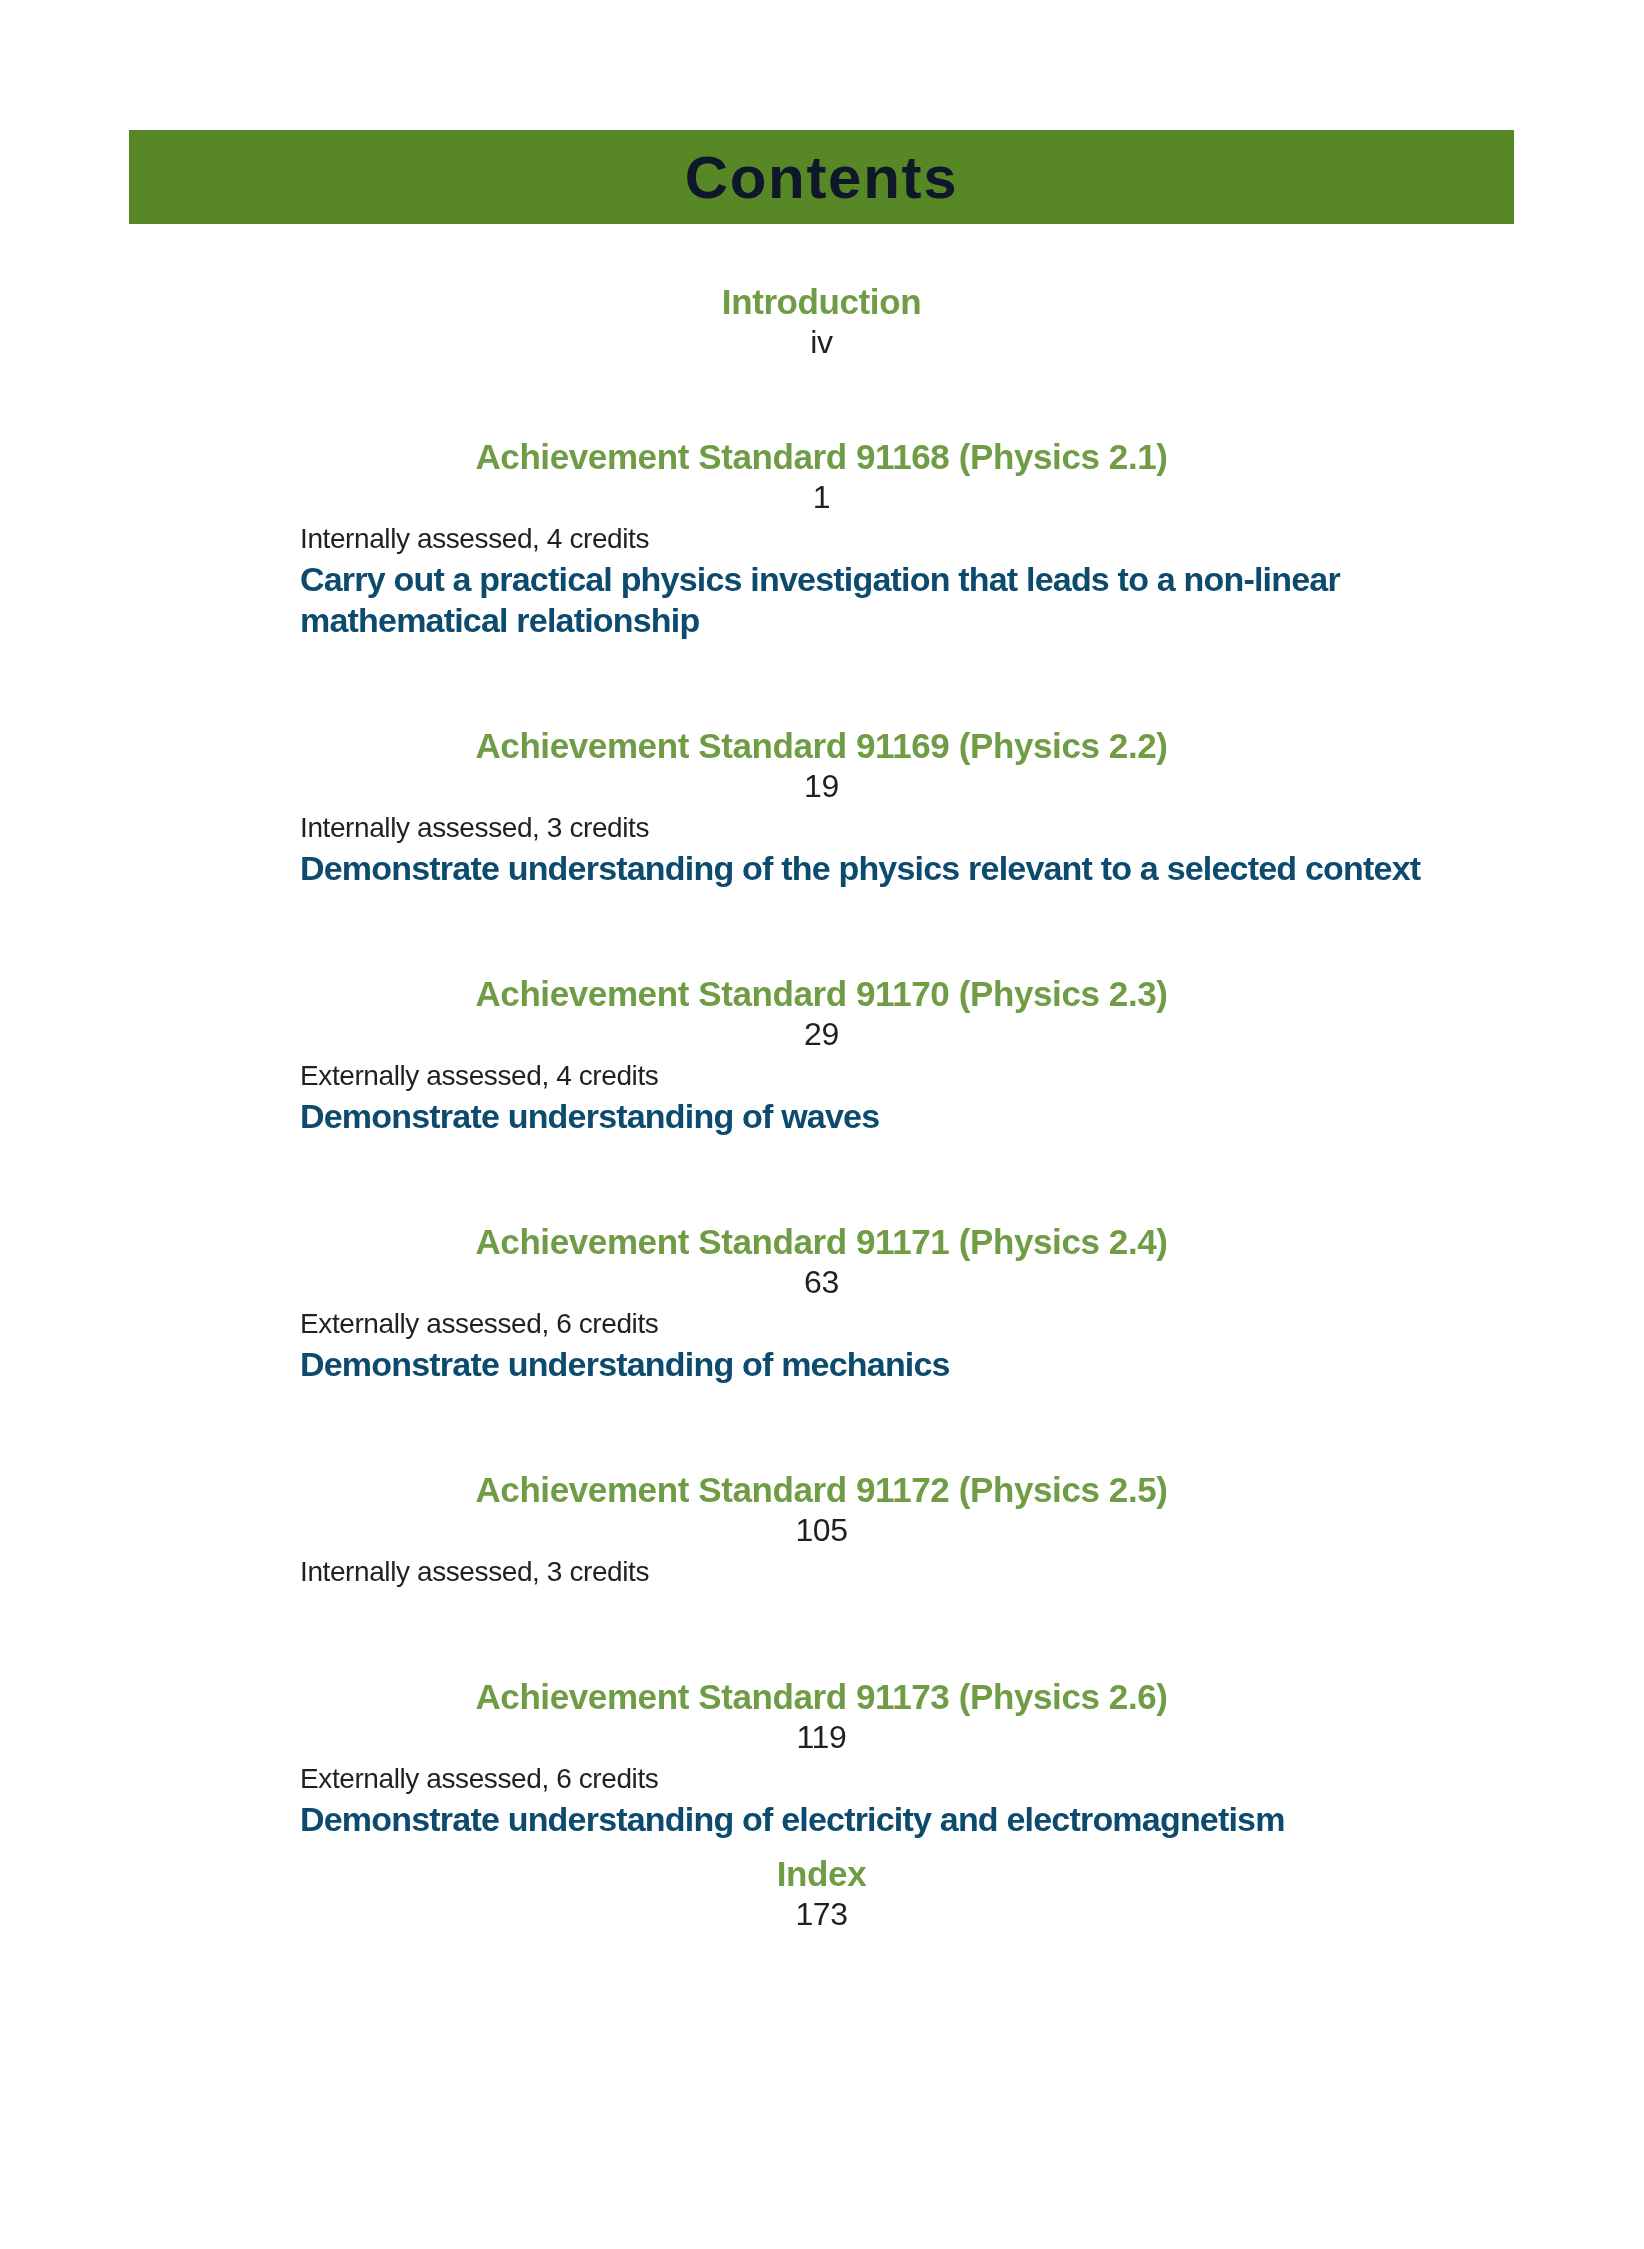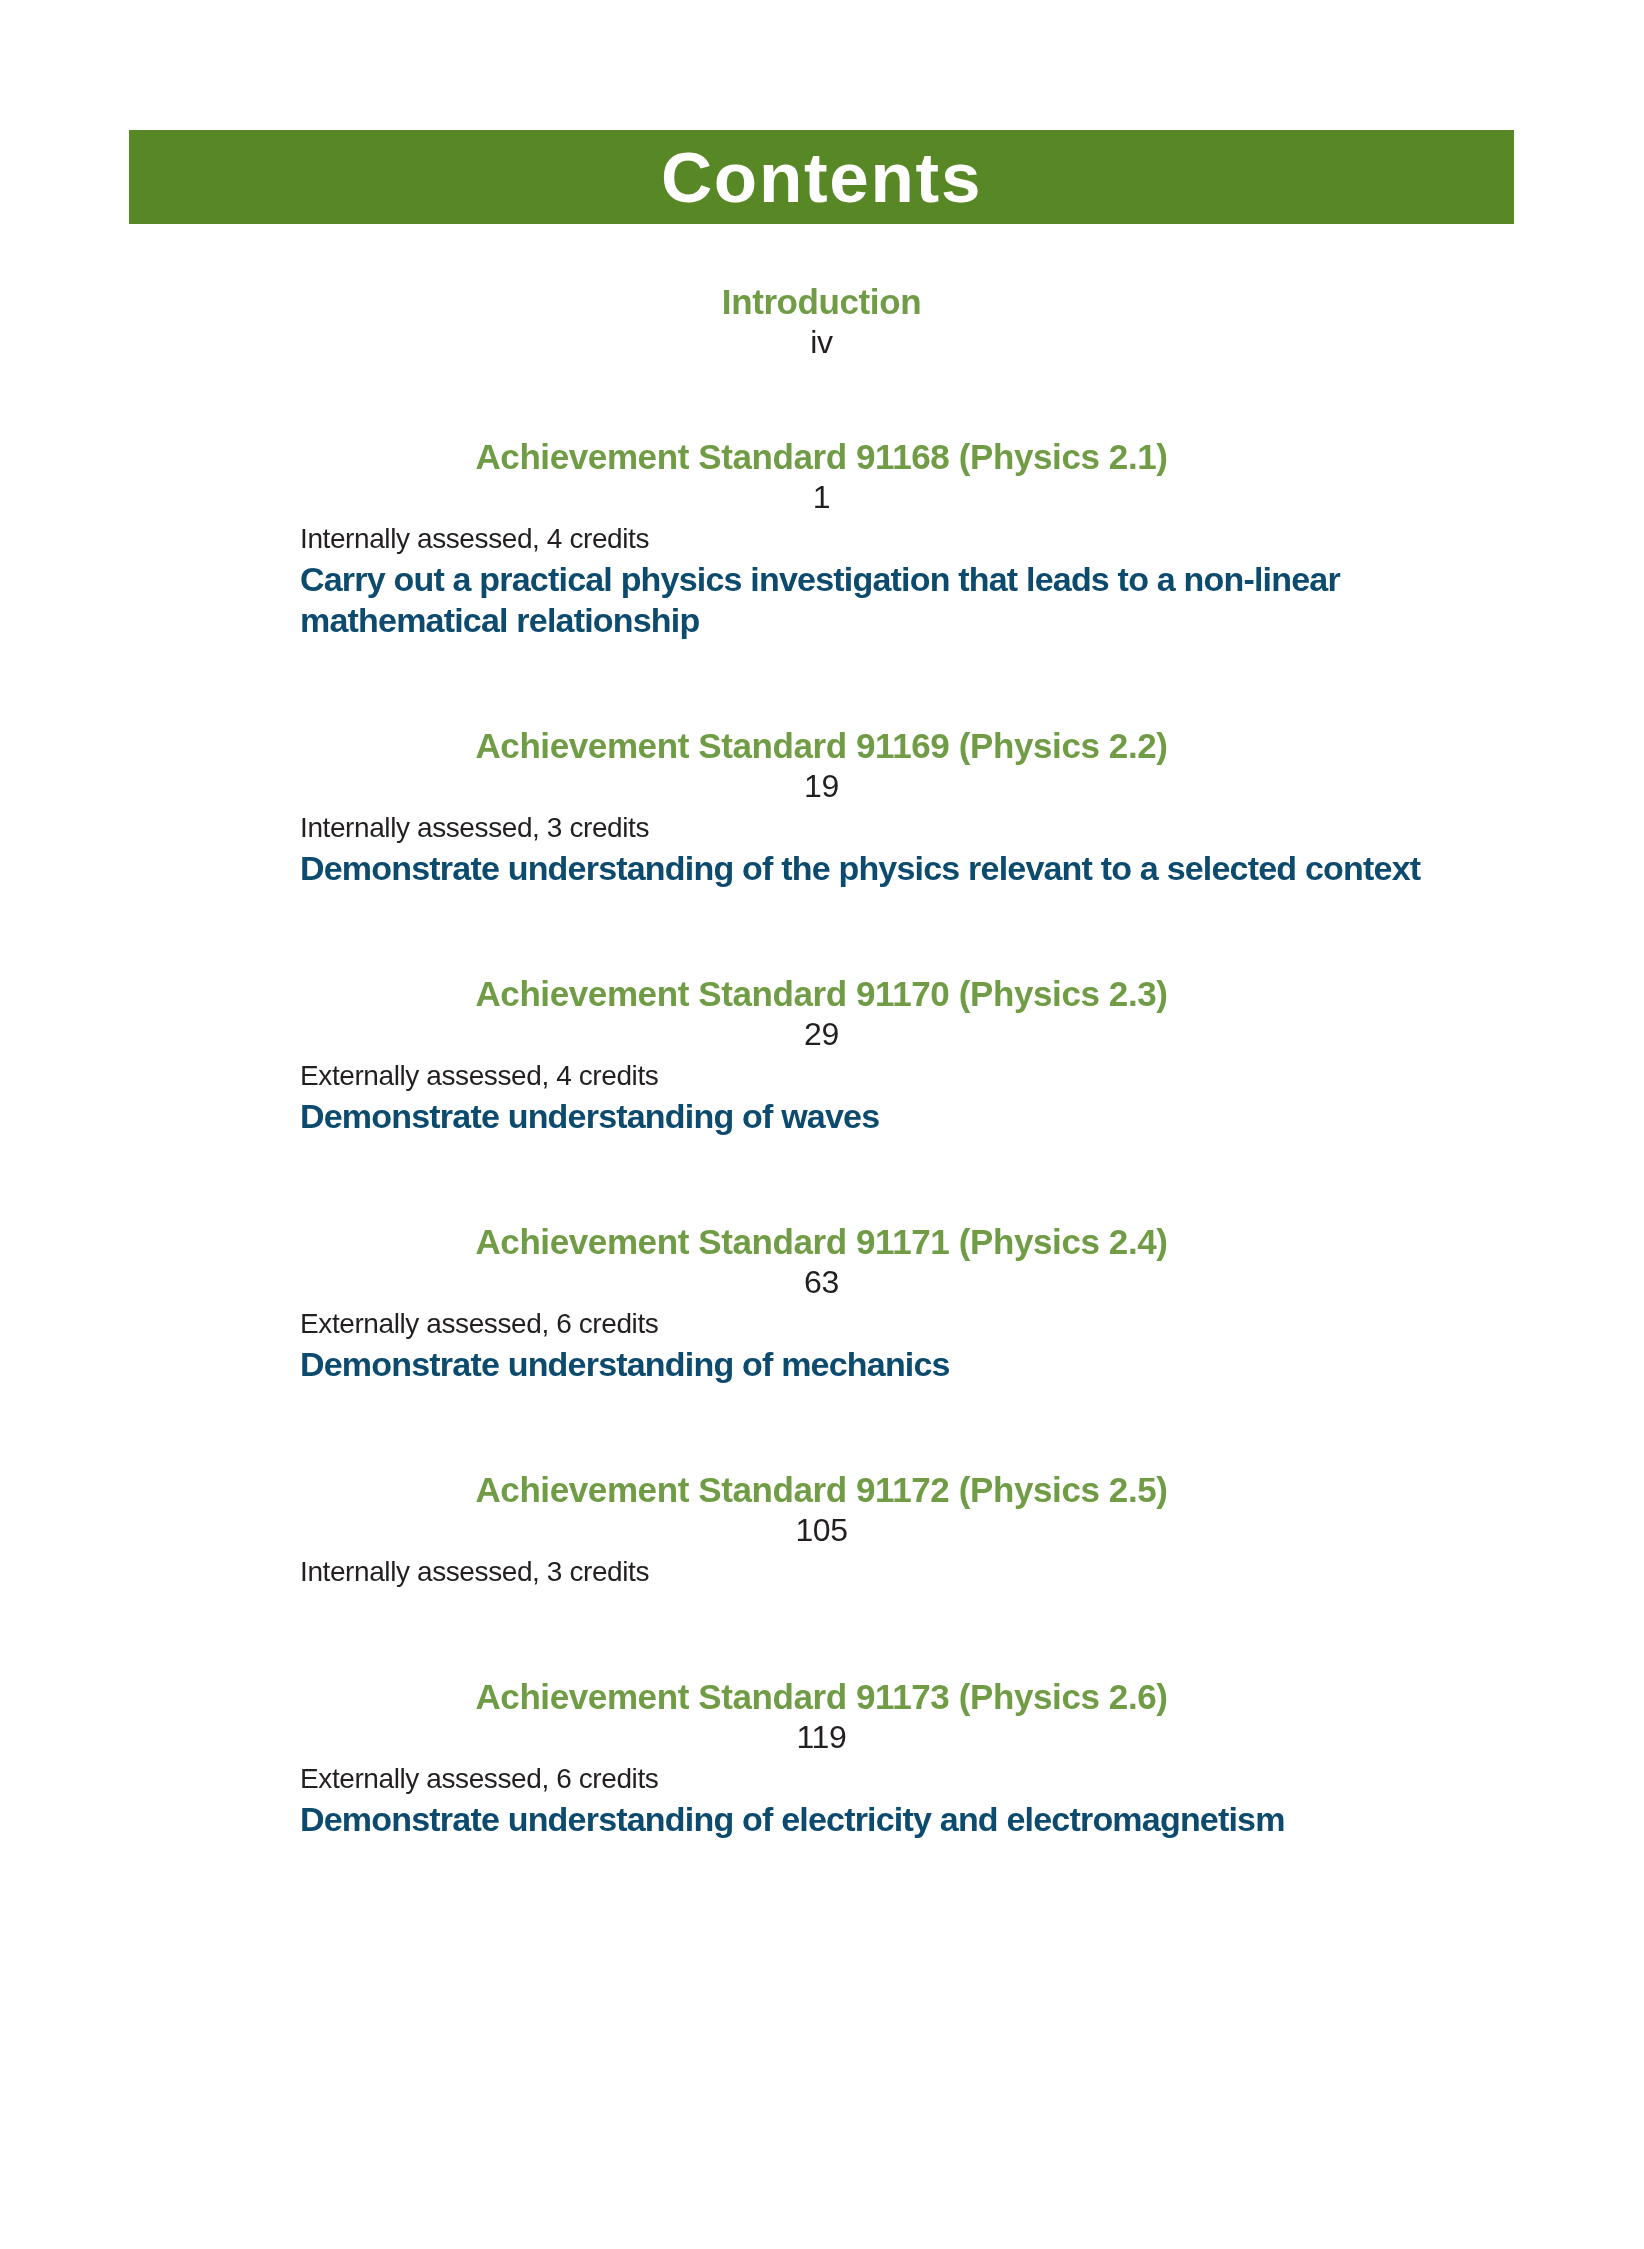--- a/index.html
+++ b/index.html
@@ -24,24 +24,24 @@
   .banner {
     margin-top: 130px;
     height: 94px;
     background: #588726;
     display: flex;
     align-items: center;
     justify-content: center;
   }
   .banner .title {
     margin: 0;
-    font-size: 71px;
+    font-size: 60px;
     font-weight: bold;
     letter-spacing: 1.7px;
-    color: #ffffff;
+    color: #0f172a;
   }
   .toc-line {
     display: flex;
     align-items: center;
     line-height: 41px;
     flex-direction: column;
   }
   .label {
     font-size: 35px;
     font-weight: bold;
@@ -156,16 +156,21 @@
       <div class="toc-line">
         <span class="label">Achievement Standard 91173 (Physics 2.6)</span>
         <span class="leader"></span>
         <span class="pagenum">119</span>
       </div>
       <div class="assessment">Externally assessed, 6 credits</div>
       <div class="description">Demonstrate understanding of electricity and electromagnetism</div>
     </section>
 
 
+    <div class="toc-line index-line">
+      <span class="label">Index</span>
+      <span class="leader"></span>
+      <span class="pagenum">173</span>
+    </div>
 
   </div>
 </div>
 
 
 </body></html>

